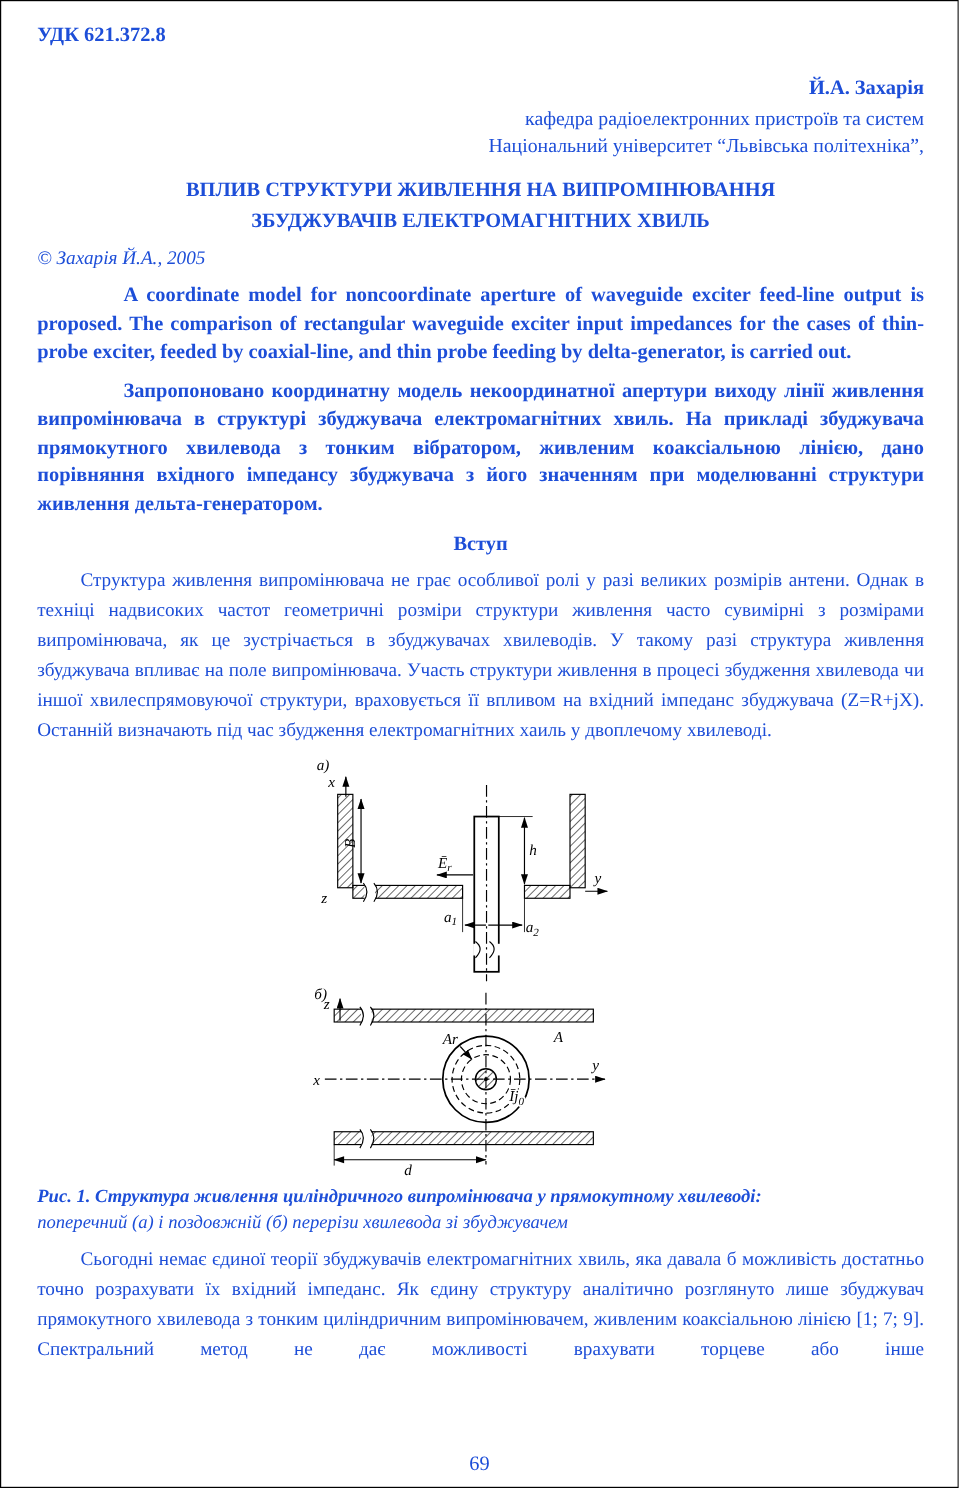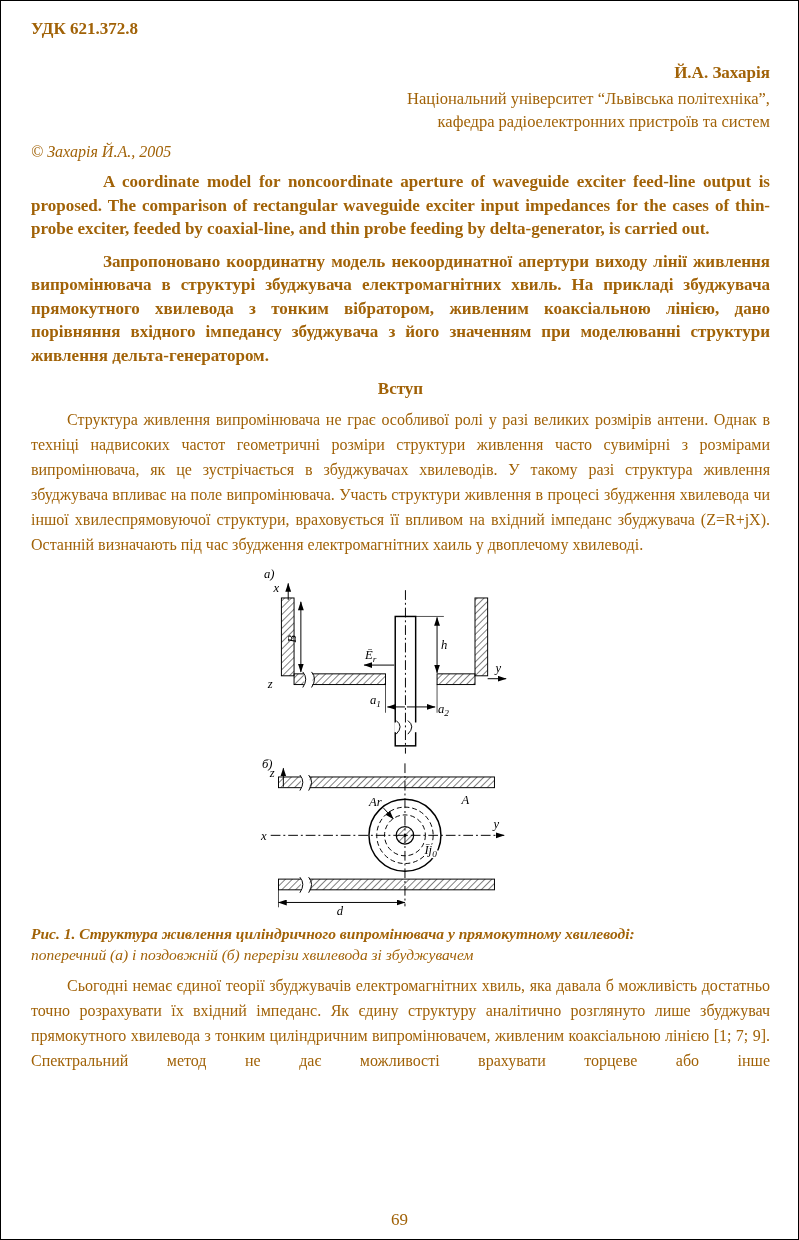--- a/index.html
+++ b/index.html
@@ -1,20 +1,20 @@
 <!DOCTYPE html>
 <html><head>
 <meta charset="utf-8">
 <style>
   * { margin:0; padding:0; box-sizing:border-box; }
   html,body { background:#fff; }
   .page {
     position:relative;
     width:799px; height:1240px;
-    background:#fff; color:#a16207;
+    background:#fff; color:#1d4ed8;
     font-family:"Liberation Serif", serif;
     padding:18px 28px 0 30px;
     border:1px solid #000;
     overflow:hidden;
   }
   .udc { font-size:17px; font-weight:bold; }
   .author { margin-top:24px; text-align:right; font-size:17px; font-weight:bold; }
   .affil-block { margin-top:4px; }
   .affil { text-align:right; font-size:16.5px; line-height:23px; }
   .title { margin-top:12px; text-align:center; font-size:17px; font-weight:bold; line-height:26px; }
@@ -43,24 +43,28 @@
 </head>
 <body>
 
 <div class="page">
 
   <div class="udc">УДК 621.372.8</div>
 
   <div class="author">Й.А. Захарія</div>
 
   <div class="affil-block">
+    <div class="affil">кафедра радіоелектронних пристроїв та систем</div>
     <div class="affil">Національний університет “Львівська політехніка”,</div>
-    <div class="affil">кафедра радіоелектронних пристроїв та систем</div>
   </div>
 
+  <div class="title">
+    <div>ВПЛИВ СТРУКТУРИ ЖИВЛЕННЯ НА ВИПРОМІНЮВАННЯ</div>
+    <div>ЗБУДЖУВАЧІВ ЕЛЕКТРОМАГНІТНИХ ХВИЛЬ</div>
+  </div>
 
   <div class="copyright">© Захарія Й.А., 2005</div>
 
   <p class="abstract">A coordinate model for noncoordinate aperture of waveguide exciter feed-line output is proposed. The comparison of rectangular waveguide exciter input impedances for the cases of thin-probe exciter, feeded by coaxial-line, and thin probe feeding by delta-generator, is carried out.</p>
 
   <p class="abstract">Запропоновано координатну модель некоординатної апертури виходу лінії живлення випромінювача в структурі збуджувача електромагнітних хвиль. На прикладі збуджувача прямокутного хвилевода з тонким вібратором, живленим коаксіальною лінією, дано порівняння вхідного імпедансу збуджувача з його значенням при моделюванні структури живлення дельта-генератором.</p>
 
   <h2 class="section-heading">Вступ</h2>
 
   <p class="body-par">Структура живлення випромінювача не грає особливої ролі у разі великих розмірів антени. Однак в техніці надвисоких частот геометричні розміри структури живлення часто сувимірні з розмірами випромінювача, як це зустрічається в збуджувачах хвилеводів. У такому разі структура живлення збуджувача впливає на поле випромінювача. Участь структури живлення в процесі збудження хвилевода чи іншої хвилеспрямовуючої структури, враховується її впливом на вхідний імпеданс збуджувача (Z=R+jX). Останній визначають під час збудження електромагнітних хаиль у двоплечому хвилеводі.</p>

